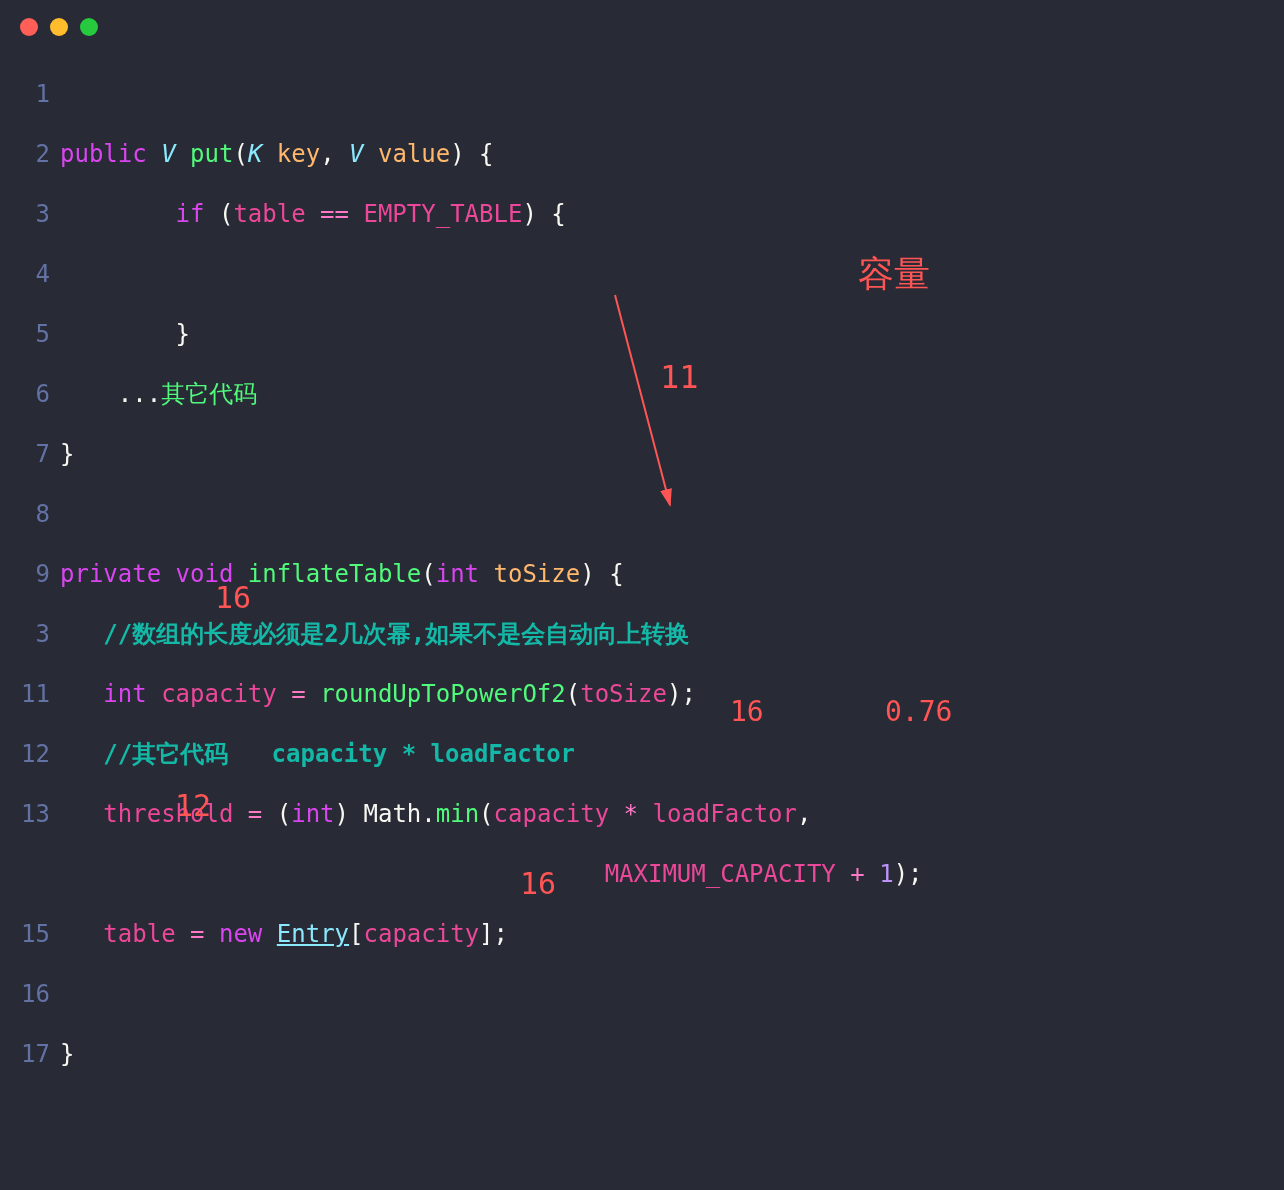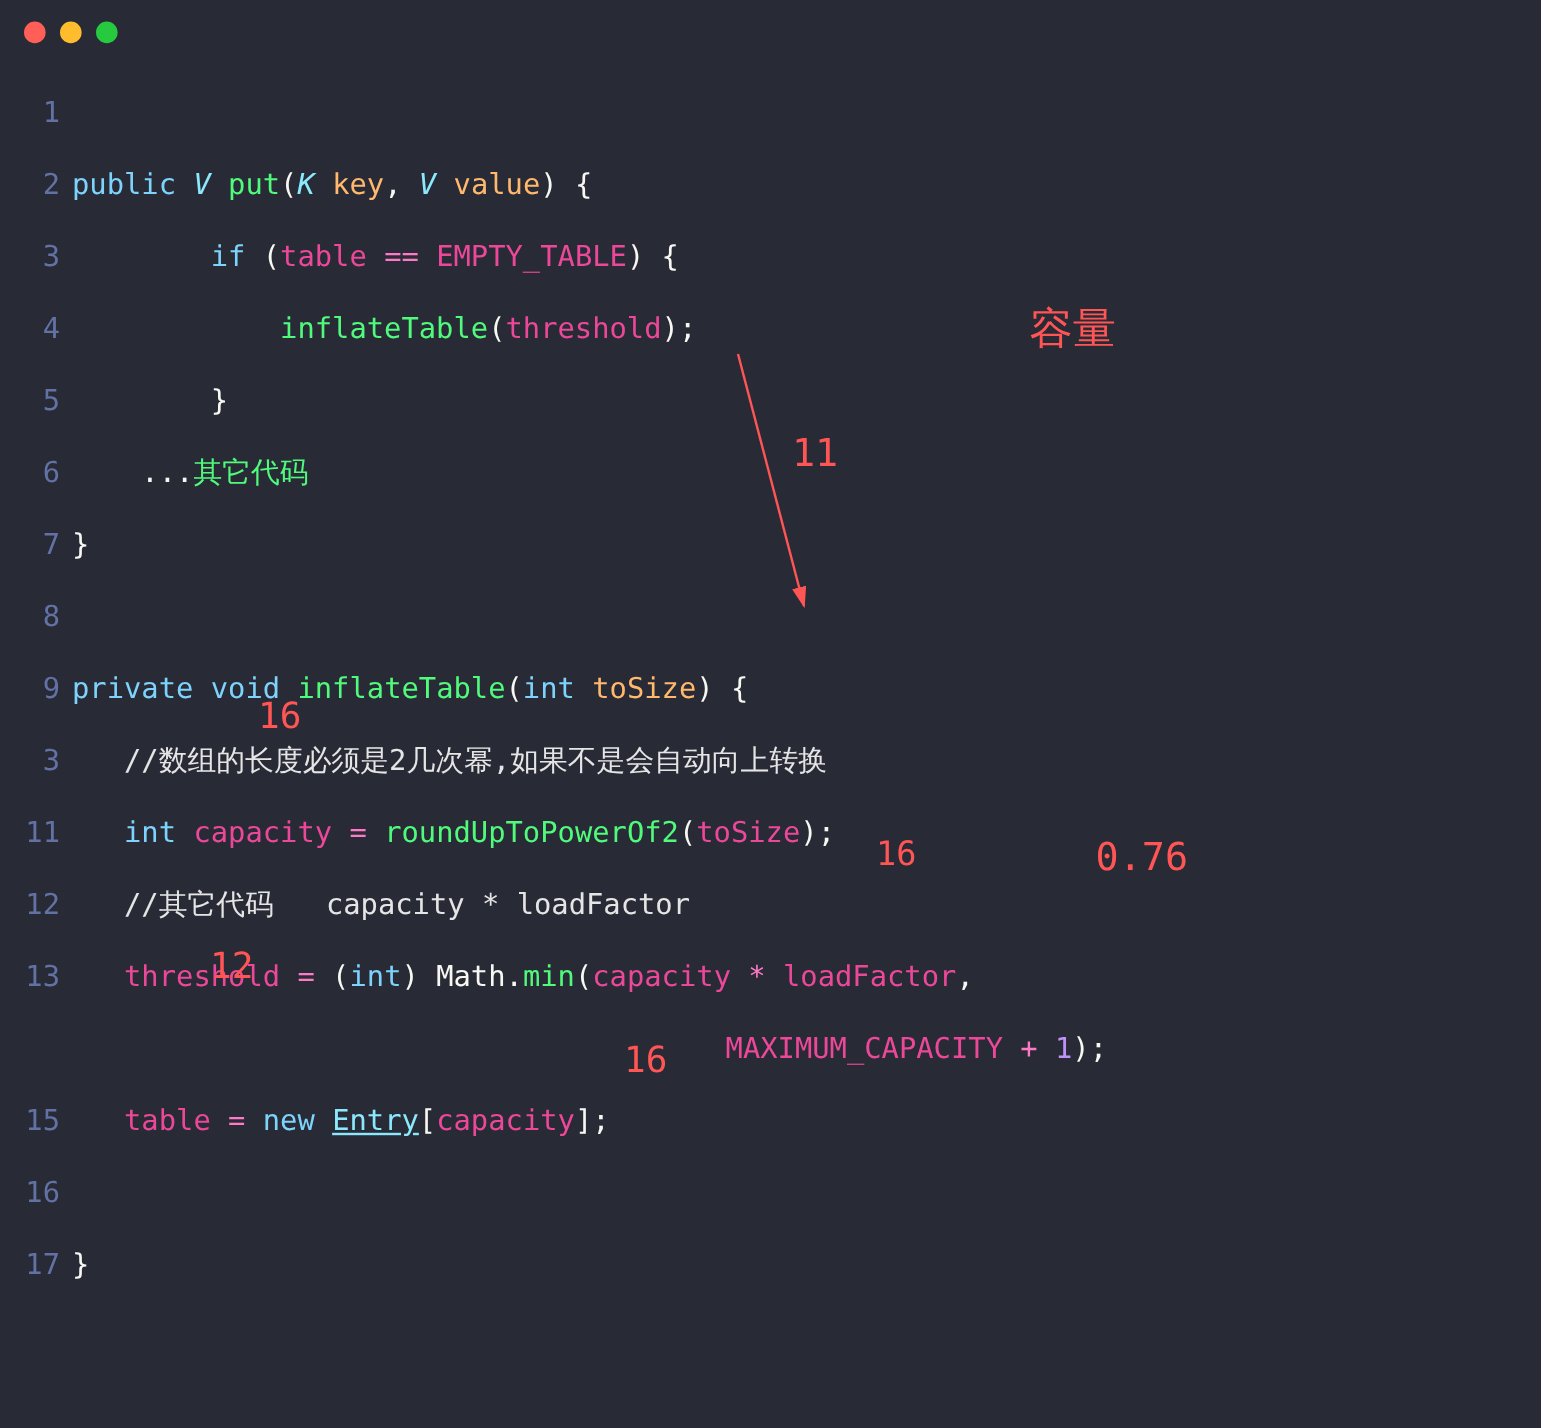--- a/index.html
+++ b/index.html
@@ -53,31 +53,31 @@
       text-align: right;
       color: #6272a4;
       padding-right: 10px;
       user-select: none;
       flex-shrink: 0;
     }
     .code-content {
       white-space: pre;
       font-family: inherit;
     }
-    .keyword { color: #7dd3fc; }
+    .keyword { color: #d946ef; }
     .type-v { color: #8be9fd; font-style: italic; }
     .type-k { color: #8be9fd; font-style: italic; }
     .method { color: #50fa7b; }
     .identifier { color: #ec4899; }
     .identifier-orange { color: #ffb86c; }
     .paren { color: #f8f8f2; }
     .brace { color: #f8f8f2; }
     .operator { color: #ff79c6; }
     .constant { color: #bd93f9; }
-    .comment { color: #e5e5e5; }
+    .comment { color: #14b8a6; font-weight: bold; }
     .comment-green { color: #50fa7b; }
     .dots { color: #f8f8f2; }
     .entry-type { color: #8be9fd; text-decoration: underline; }
     .math-class { color: #f8f8f2; }
     
     .annotation {
       position: absolute;
       color: #ff5555;
       font-size: 28px;
       font-weight: normal;
@@ -111,21 +111,20 @@
     <span class="code-content"><span class="keyword">public</span> <span class="type-v">V</span> <span class="method">put</span><span class="paren">(</span><span class="type-k">K</span> <span class="identifier-orange">key</span><span class="paren">,</span> <span class="type-v">V</span> <span class="identifier-orange">value</span><span class="paren">)</span> <span class="brace">{</span></span>
   </div>
 
   <div class="line">
     <span class="line-number">3</span>
     <span class="code-content">        <span class="keyword">if</span> <span class="paren">(</span><span class="identifier">table</span> <span class="operator">==</span> <span class="identifier">EMPTY_TABLE</span><span class="paren">)</span> <span class="brace">{</span></span>
   </div>
 
   <div class="line">
     <span class="line-number">4</span>
-    <span class="code-content">            <span class="method">inflateTable</span><span class="paren">(</span><span class="identifier">threshold</span><span class="paren">)</span><span class="paren">;</span></span>
   </div>
 
   <div class="line">
     <span class="line-number">5</span>
     <span class="code-content">        <span class="brace">}</span></span>
   </div>
 
   <div class="line">
     <span class="line-number">6</span>
     <span class="code-content">    <span class="dots">...</span><span class="comment-green">其它代码</span></span>
@@ -184,21 +183,21 @@
     <span class="line-number">17</span>
     <span class="code-content"><span class="brace">}</span></span>
   </div>
 
 </div>
 
 <div class="annotation" style="top: 250px; left: 810px; font-size: 36px; margin-left: 48px;">容量</div>
 <div class="annotation" style="top: 358px; left: 660px; font-size: 32px;">11</div>
 <div class="annotation" style="top: 580px; left: 215px; font-size: 30px;">16</div>
 <div class="annotation" style="top: 695px; left: 730px; font-size: 28px;">16</div>
-<div class="annotation" style="top: 695px; left: 885px; font-size: 32px; margin-left: 28px;">0.76</div>
+<div class="annotation" style="top: 695px; left: 885px; font-size: 28px;">0.76</div>
 <div class="annotation" style="top: 788px; left: 175px; font-size: 30px;">12</div>
 <div class="annotation" style="top: 866px; left: 520px; font-size: 30px;">16</div>
 
 <svg class="arrow-svg" style="top: 290px; left: 600px;" width="120" height="230">
   <defs>
     <marker id="arrowhead" markerWidth="10" markerHeight="10" refX="8" refY="3" orient="auto">
       <polygon points="0 0, 9 3, 0 6" fill="#ff5555"></polygon>
     </marker>
   </defs>
   <line x1="15" y1="5" x2="70" y2="215" stroke="#ff5555" stroke-width="2" marker-end="url(#arrowhead)"></line>

